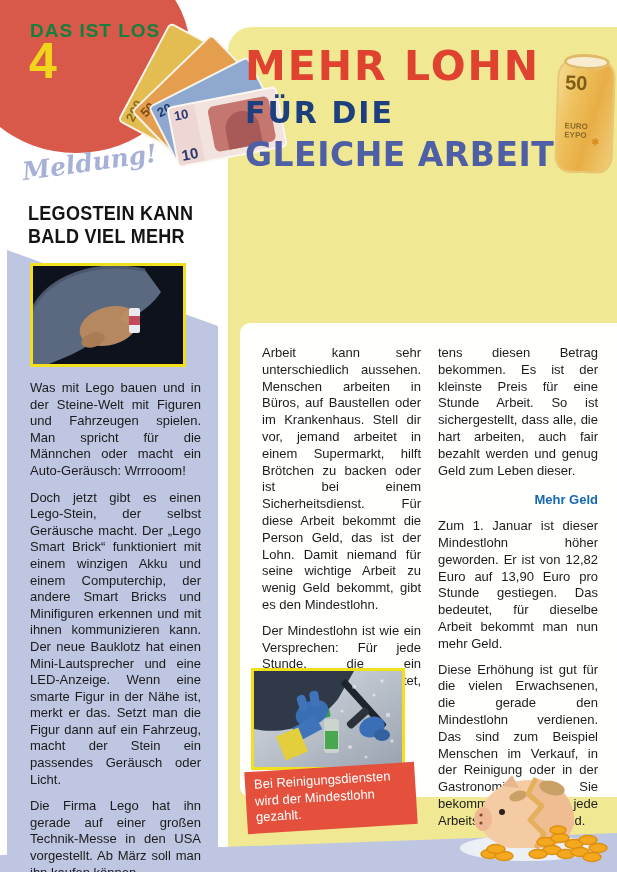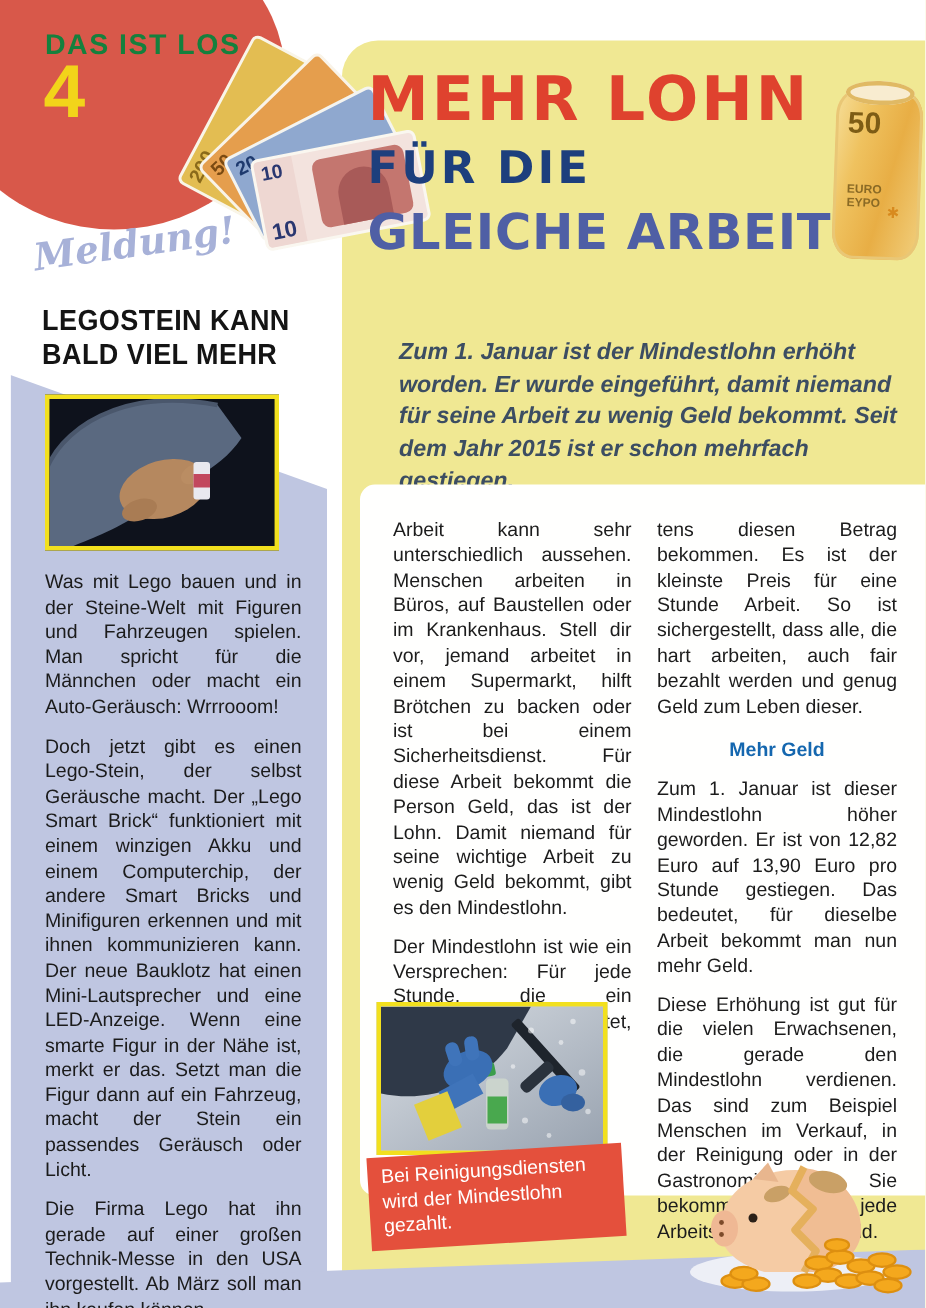--- a/index.html
+++ b/index.html
@@ -81,21 +81,21 @@
   }
   .col {
     position:absolute; top:22px; font-size:13px; line-height:16.8px;
     text-align:justify; color:#1c1c1c;
   }
   .col p { margin:0 0 9px 0; }
   .col1 { left:22px; width:159px; }
   .col2 { left:198px; width:160px; }
   .subhead {
     color:#1567af; font-weight:bold; margin:13px 0 9px 0;
-    line-height:16.8px; text-align:center;
+    line-height:16.8px; text-align:right;
   }
   .cleaning-photo {
     position:absolute; left:11px; top:345px; width:148px; height:96px;
     border:3px solid #f2e01e; overflow:hidden; background:#c3cad3;
   }
   .photo-caption {
     position:absolute; left:6px; top:444px; width:170px; box-sizing:border-box;
     background:#e4503c; color:#ffffff; font-size:13px; line-height:16.5px;
     padding:5px 9px 7px 9px; transform:rotate(-3.5deg);
   }
@@ -212,21 +212,20 @@
     <div class="roll-body"></div>
     <div class="roll-top"></div>
     <span class="roll-val">50</span>
     <div class="roll-text">
       <div>EURO</div>
       <div>EYPO</div>
     </div>
     <span class="roll-star">✱</span>
   </div>
 
-  <div class="intro">Zum 1. Januar ist der Mindestlohn erhöht worden. Er wurde eingeführt, damit niemand für seine Arbeit zu wenig Geld bekommt. Seit dem Jahr 2015 ist er schon mehrfach gestiegen.</div>
 
   <div class="content-box">
     <div class="col col1">
       <p>Arbeit kann sehr unterschiedlich aussehen. Menschen arbeiten in Büros, auf Baustellen oder im Krankenhaus. Stell dir vor, jemand arbeitet in einem Supermarkt, hilft Brötchen zu backen oder ist bei einem Sicherheitsdienst. Für diese Arbeit bekommt die Person Geld, das ist der Lohn. Damit niemand für seine wichtige Arbeit zu wenig Geld bekommt, gibt es den Mindestlohn.</p>
       <p>Der Mindestlohn ist wie ein Versprechen: Für jede Stunde, die ein Erwachsener arbeitet, muss er mindes-</p>
     </div>
     <div class="col col2">
       <p>tens diesen Betrag bekommen. Es ist der kleinste Preis für eine Stunde Arbeit. So ist sichergestellt, dass alle, die hart arbeiten, auch fair bezahlt werden und genug Geld zum Leben dieser.</p>
       <div class="subhead">
         <div>Mehr Geld</div>

